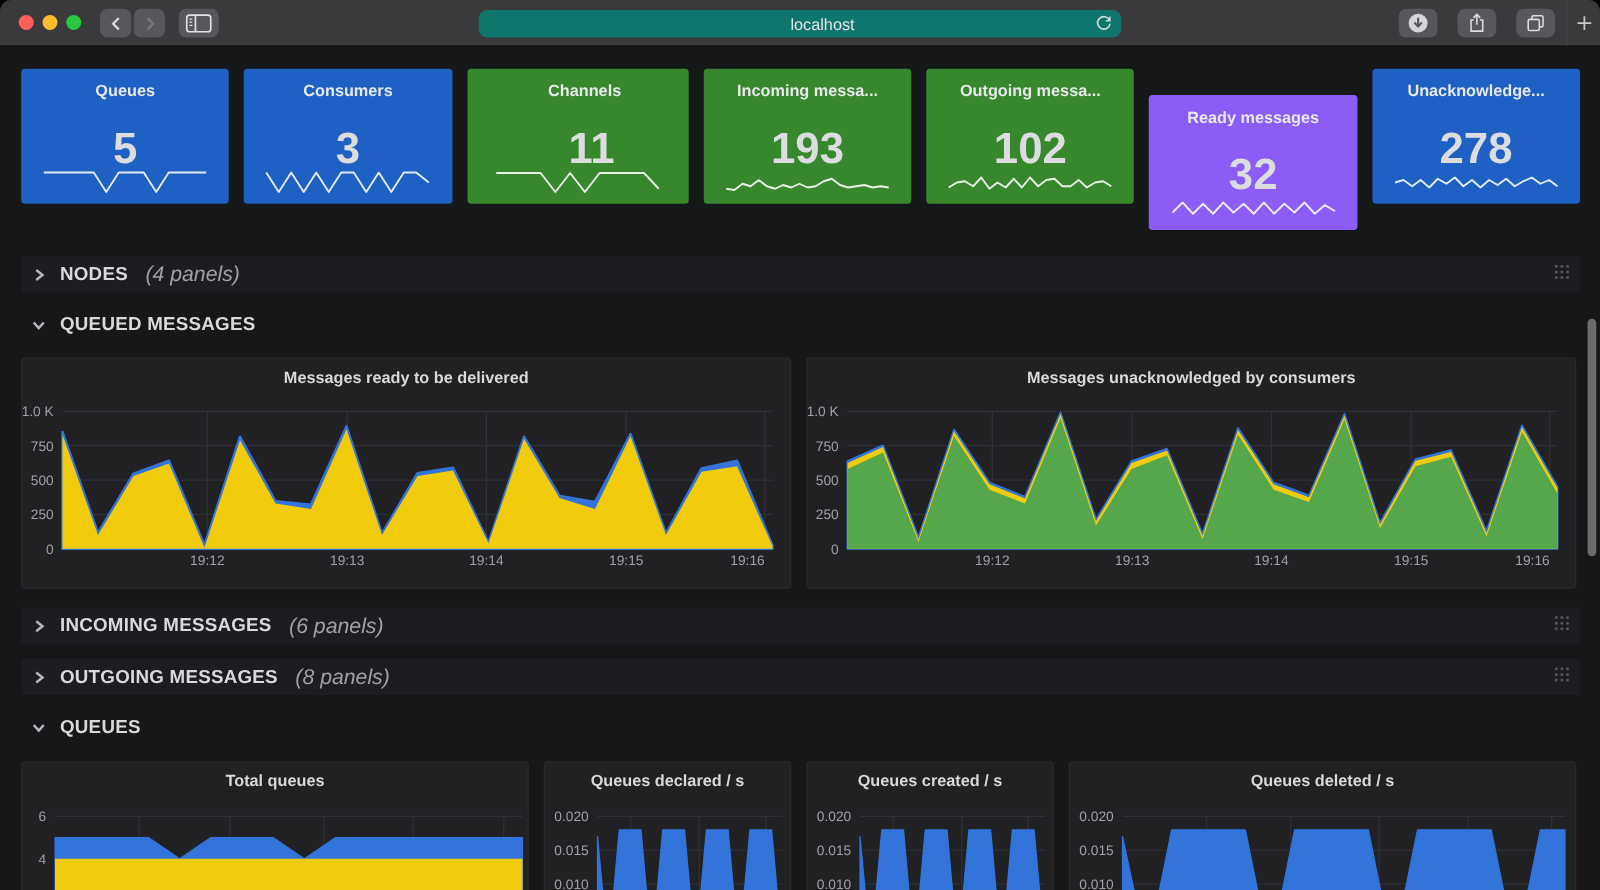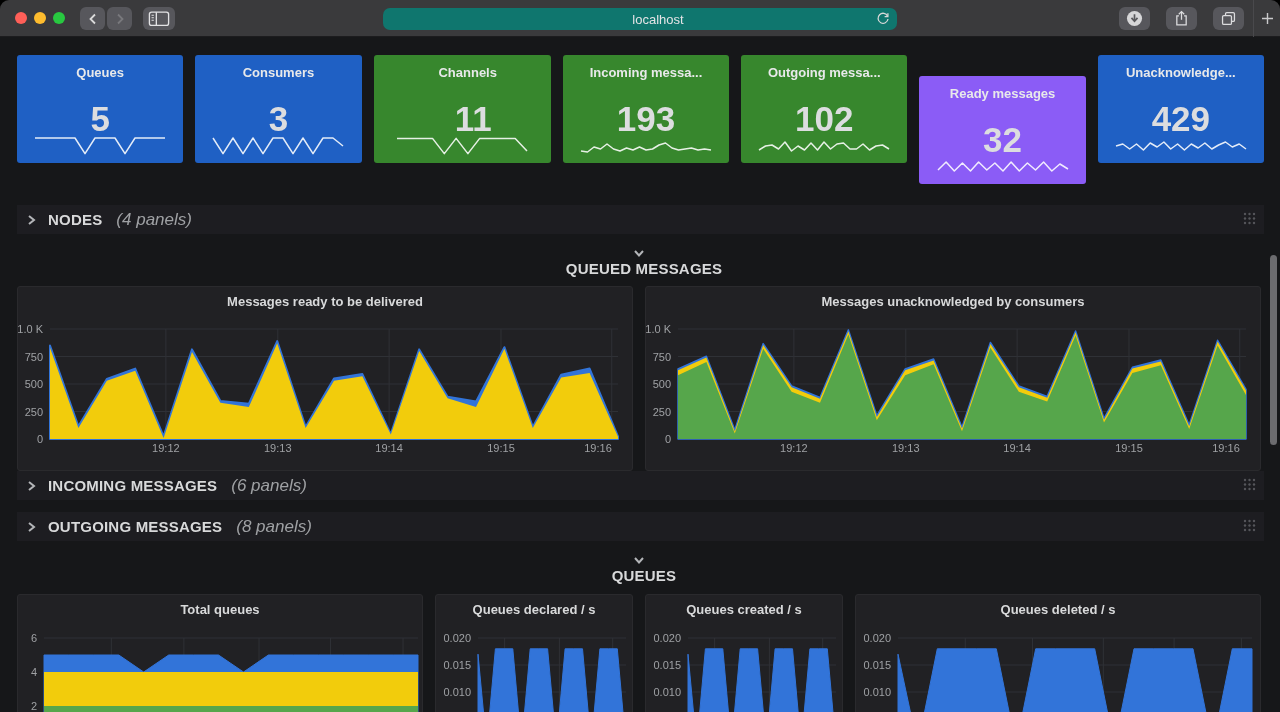--- a/index.html
+++ b/index.html
@@ -14,21 +14,21 @@
   .newtab { position:absolute; right:0; top:0; width:27px; height:37px; border-left:1px solid #49494c; display:flex; align-items:center; justify-content:center; border-radius:0 9px 0 0; }
   
   .dash { position:relative; height:675px; background:#161719; overflow:hidden; }
   .stats-row { display:flex; gap:12px; margin:18px 16px 0 17px; }
   .stat { position:relative; flex:1; height:108px; border-radius:3px; }
   .stat-title { text-align:center; margin-top:10px; font-size:13px; font-weight:700; color:#e8e9ea; white-space:nowrap; overflow:hidden; }
   .stat-value { position:absolute; top:46px; width:100%; text-align:center; font-size:35px; font-weight:700; color:#dcdddf; line-height:1; }
   .stat-spark { position:absolute; bottom:5px; left:50%; transform:translateX(-50%); }
   .rowhdr { position:relative; display:flex; align-items:center; margin:0 16px 0 17px; padding-left:7px; }
   .rowhdr.collapsed { background:#1d1d21; height:29px; }
-  .rowhdr.expanded { height:27px;flex-direction:column; }
+  .rowhdr.expanded { height:27px; }
   .rowhdr .chev { margin-right:10px; display:flex; }
   .row-label { font-size:15px; font-weight:700; color:#d8d9da; letter-spacing:.2px; }
   .row-count { margin-left:14px; font-size:17px; font-style:italic; color:#9fa1a4; }
   .grip { position:absolute; right:8px; top:50%; transform:translateY(-50%); }
   .panel { position:relative; background:#212124; border:1px solid #2a2a2d; border-radius:3px; overflow:hidden; }
   .panel-title { position:absolute; top:7px; width:100%; text-align:center; font-size:13px; font-weight:600; color:#d8d9da; z-index:2; }
   .charts-row { display:flex; gap:12px; margin:13px 16px 0 17px; }
   .bottom-row { display:flex; gap:12px; margin:14px 16px 0 17px; }
   svg text.axis { fill:#9fa1a4; font-size:11px; font-family:"Liberation Sans", sans-serif; }
   .scroll-thumb { position:absolute; right:3px; top:218px; width:7px; height:190px; background:#6c6c6f; border-radius:4px; z-index:5; }
@@ -136,21 +136,21 @@
     </div>
     <div class="stat" style="background: #8b5cf6; margin-top: 21px;">
       <div class="stat-title">Ready messages</div>
       <div class="stat-value">32</div>
       <svg class="stat-spark" width="132" height="24">
           <polyline points="1.0,15.0 9.1,7.0 17.3,16.0 25.4,8.0 33.5,16.0 41.6,7.0 49.8,15.0 57.9,8.0 66.0,16.0 74.1,7.0 82.3,16.0 90.4,8.0 98.5,15.0 106.6,7.0 114.8,16.0 122.9,9.0 131.0,14.0" fill="none" stroke="rgba(255,255,255,0.88)" stroke-width="1.5" stroke-linejoin="round"></polyline>
         </svg>
     </div>
     <div class="stat" style="background: rgb(31, 96, 196);">
       <div class="stat-title">Unacknowledge...</div>
-      <div class="stat-value">429</div>
+      <div class="stat-value">278</div>
       <svg class="stat-spark" width="132" height="24">
           <polyline points="1.0,12.0 7.8,10.0 14.7,15.0 21.5,10.0 28.4,16.0 35.2,9.0 42.1,13.0 48.9,8.0 55.7,15.0 62.6,10.0 69.4,16.0 76.3,10.0 83.1,14.0 89.9,9.0 96.8,15.0 103.6,11.0 110.5,8.0 117.3,13.0 124.2,10.0 131.0,15.0" fill="none" stroke="rgba(255,255,255,0.88)" stroke-width="1.5" stroke-linejoin="round"></polyline>
         </svg>
     </div>
   </div>
 
   <div class="rowhdr collapsed" style="margin-top:21px">
     <span class="chev">
       <svg width="14" height="14" viewBox="0 0 14 14">
           <polyline points="5,3 10,7 5,11" fill="none" stroke="#b4b6b9" stroke-width="2"></polyline>
@@ -235,21 +235,21 @@
           <text x="482.992" y="165" text-anchor="middle" class="axis">19:15</text>
           <line x1="593.752" x2="593.752" y1="42" y2="152" stroke="#2f3136" stroke-width="1"></line>
           <text x="593.752" y="165" text-anchor="end" class="axis">19:16</text>
           <path d="M32,152 L32.0,81.9 L60.4,69.3 L88.8,143.0 L117.2,56.6 L145.6,99.0 L174.0,110.5 L202.4,42.9 L230.8,128.7 L259.2,81.9 L287.6,72.0 L316.0,140.2 L344.4,55.5 L372.8,99.0 L401.2,109.4 L429.6,44.0 L458.0,131.4 L486.4,80.3 L514.8,73.1 L543.2,138.0 L571.6,53.3 L600.0,102.3 L600,152 Z" fill="#3274D9" stroke="#3274D9" stroke-width="1.5" stroke-linejoin="round"></path>
           <path d="M32,152 L32.0,83.3 L60.4,70.6 L88.8,144.3 L117.2,58.0 L145.6,100.3 L174.0,111.8 L202.4,44.2 L230.8,130.0 L259.2,83.3 L287.6,73.4 L316.0,141.6 L344.4,56.9 L372.8,100.3 L401.2,110.8 L429.6,45.3 L458.0,132.8 L486.4,81.6 L514.8,74.5 L543.2,139.3 L571.6,54.6 L600.0,103.6 L600,152 Z" fill="#F2CC0C" stroke="#F2CC0C" stroke-width="0" stroke-linejoin="round"></path>
           <path d="M32,152 L32.0,88.2 L60.4,75.0 L88.8,146.5 L117.2,61.8 L145.6,104.7 L174.0,115.7 L202.4,47.5 L230.8,133.3 L259.2,88.2 L287.6,77.2 L316.0,144.3 L344.4,60.7 L372.8,104.7 L401.2,114.6 L429.6,48.6 L458.0,135.5 L486.4,86.0 L514.8,78.3 L543.2,142.1 L571.6,58.5 L600.0,108.0 L600,152 Z" fill="#56A64B" stroke="#56A64B" stroke-width="0" stroke-linejoin="round"></path>
         </svg>
     </div>
   </div>
 
-  <div class="rowhdr collapsed" style="">
+  <div class="rowhdr collapsed" style="margin-top:15px">
     <span class="chev">
       <svg width="14" height="14" viewBox="0 0 14 14">
           <polyline points="5,3 10,7 5,11" fill="none" stroke="#b4b6b9" stroke-width="2"></polyline>
         </svg>
     </span>
     <span class="row-label">INCOMING MESSAGES</span>
     <span class="row-count">(6 panels)</span>
     <span class="grip">
       <svg width="13" height="13" viewBox="0 0 13 13">
           <g fill="#55565b">

